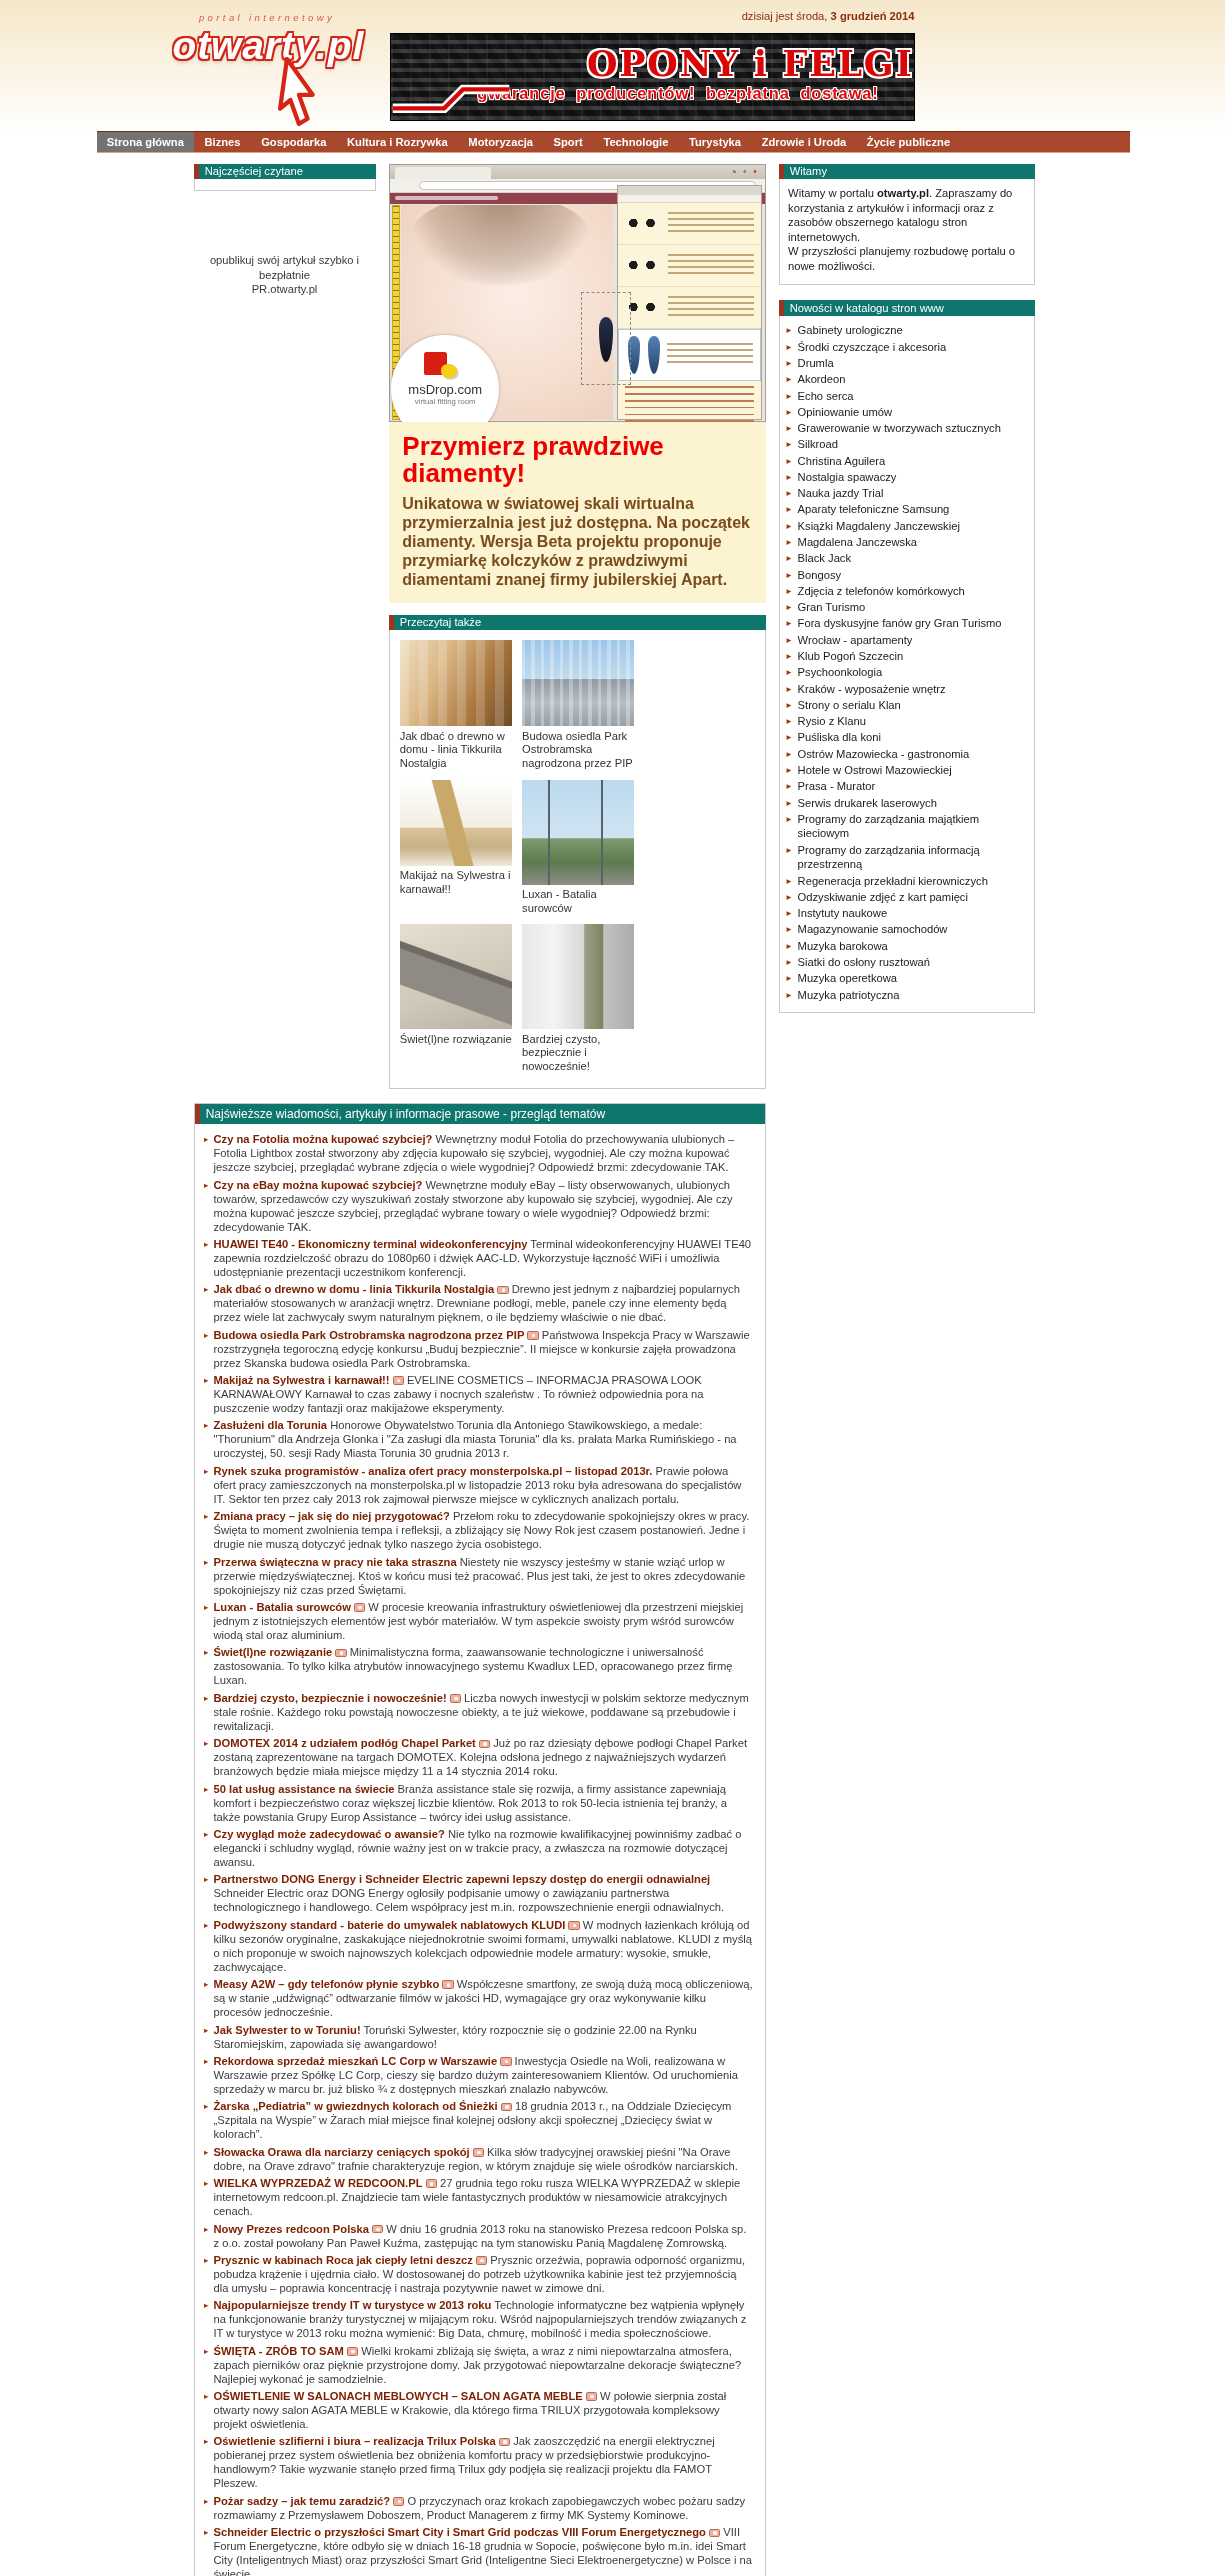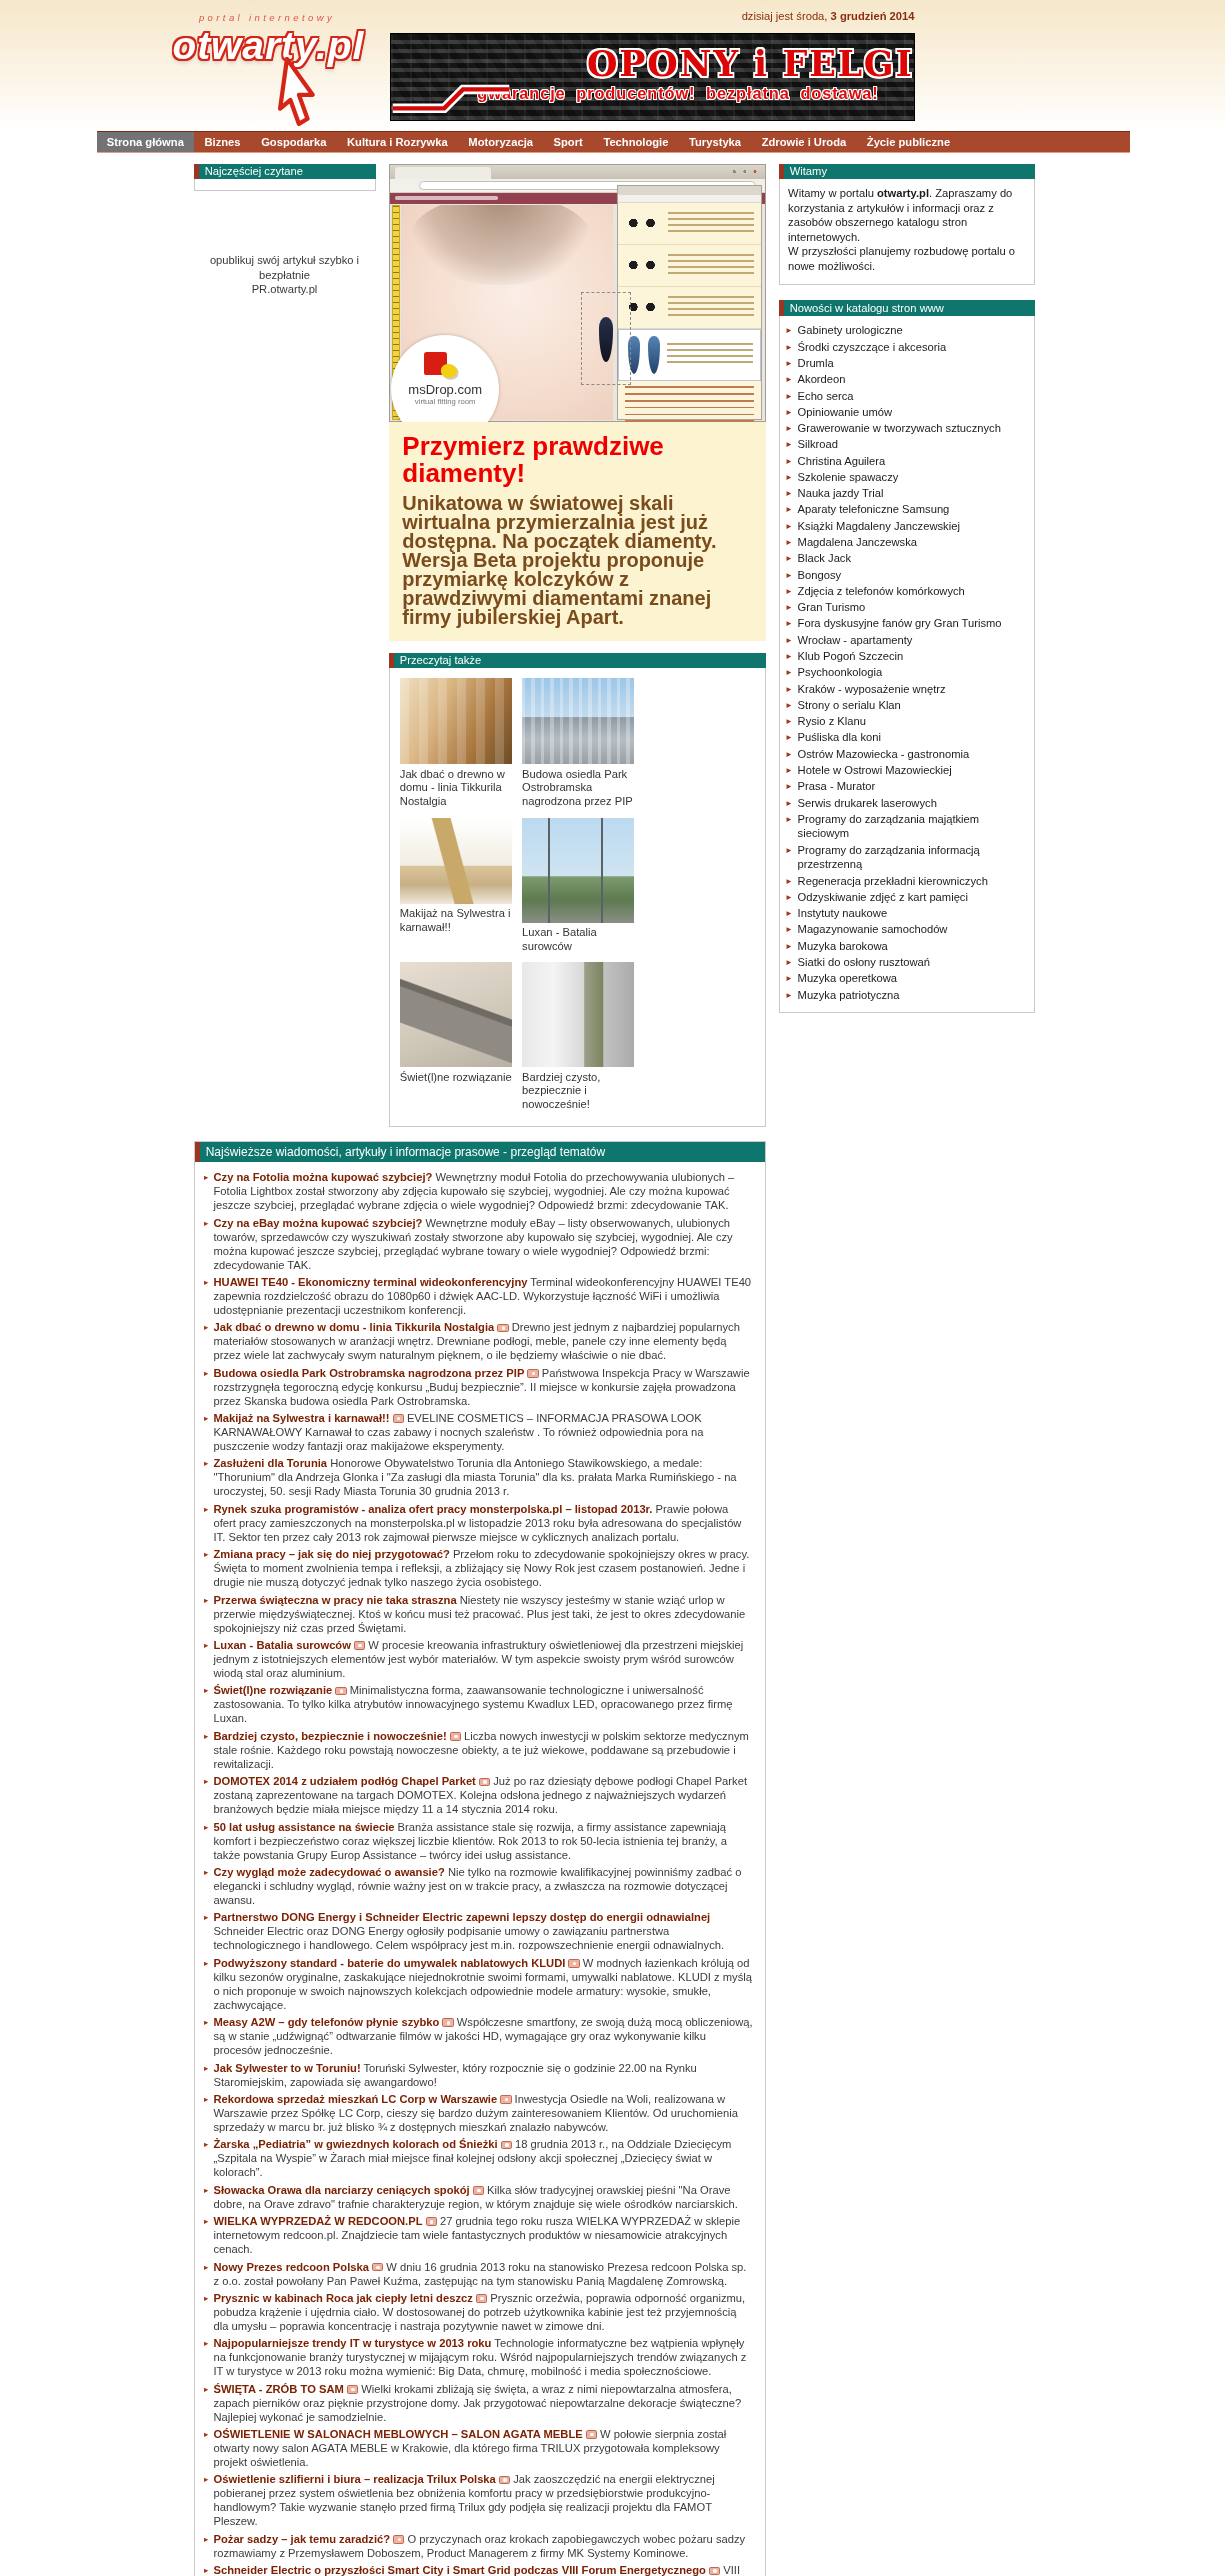--- a/index.html
+++ b/index.html
@@ -75,21 +75,21 @@
   .drop { position:absolute; left:1.7px; bottom:-22.4px; width:108px; height:108px; background:#fff; border-radius:50%; box-shadow:0 0 3.4px rgba(0,0,0,.25); text-align:center; }
   .dicon { position:relative; height:33px; margin-top:13.8px; }
   .dsq { position:absolute; left:33px; top:3.4px; width:22.4px; height:22.4px; background:#d81d12; border-radius:2.6px; }
   .dblob { position:absolute; left:50px; top:15.5px; width:15.5px; height:13.8px; background:#f4cf16; border-radius:45% 55% 50% 50%; box-shadow:1.7px 1.7px 0 rgba(60,60,60,.25); }
   .dname { font-size:13px; color:#333; }
   .dsub { font-size:7.7px; color:#777; }
 
   
   .article { background:#fcf3d0; padding:11.2px 13.8px 13.8px; }
   .article h1 { color:#ef0000; font-size:26px; line-height:27px; font-weight:bold; margin-bottom:6.9px; }
-  .article p { color:#7a4b1c; font-size:20px; line-height:19px; font-weight:bold; }
+  .article p { color:#7a4b1c; font-size:16px; line-height:19px; font-weight:bold; }
 
   
   .mt14 { margin-top:12px; }
   .thumbs { border:0.9px solid #c9c9c9; border-top:none; background:#fff; padding:10.3px 10.3px 13.8px; display:flex; flex-wrap:wrap; gap:8.6px 10.3px; }
   .thumb { width:112px; display:block; }
   .timg { width:112px; height:86px; }
   .row2 .timg { height:105px; }
   .tcap { font-size:11.2px; line-height:13.8px; color:#333; margin-top:3.4px; }
   .t1 { background:repeating-linear-gradient(90deg,rgba(255,255,255,.18) 0 8.6px,transparent 8.6px 19px),linear-gradient(115deg,#efe0c2 0%,#dab684 35%,#a8753d 70%,#6d4b26 100%); }
   .t2 { background:repeating-linear-gradient(90deg,rgba(255,255,255,.3) 0 3.4px,transparent 3.4px 9.5px),linear-gradient(180deg,#9cc6e8 0%,#c2dbee 45%,#8e9aa4 46%,#b6bec4 72%,#98a0a6 100%); }
@@ -305,21 +305,21 @@
 
             <div class="citem">
               <span class="carrow">▸</span><a>Silkroad</a>
             </div>
 
             <div class="citem">
               <span class="carrow">▸</span><a>Christina Aguilera</a>
             </div>
 
             <div class="citem">
-              <span class="carrow">▸</span><a>Szkolenie spawaczy</a>
+              <span class="carrow">▸</span><a>Nostalgia spawaczy</a>
             </div>
 
             <div class="citem">
               <span class="carrow">▸</span><a>Nauka jazdy Trial</a>
             </div>
 
             <div class="citem">
               <span class="carrow">▸</span><a>Aparaty telefoniczne Samsung</a>
             </div>
 

